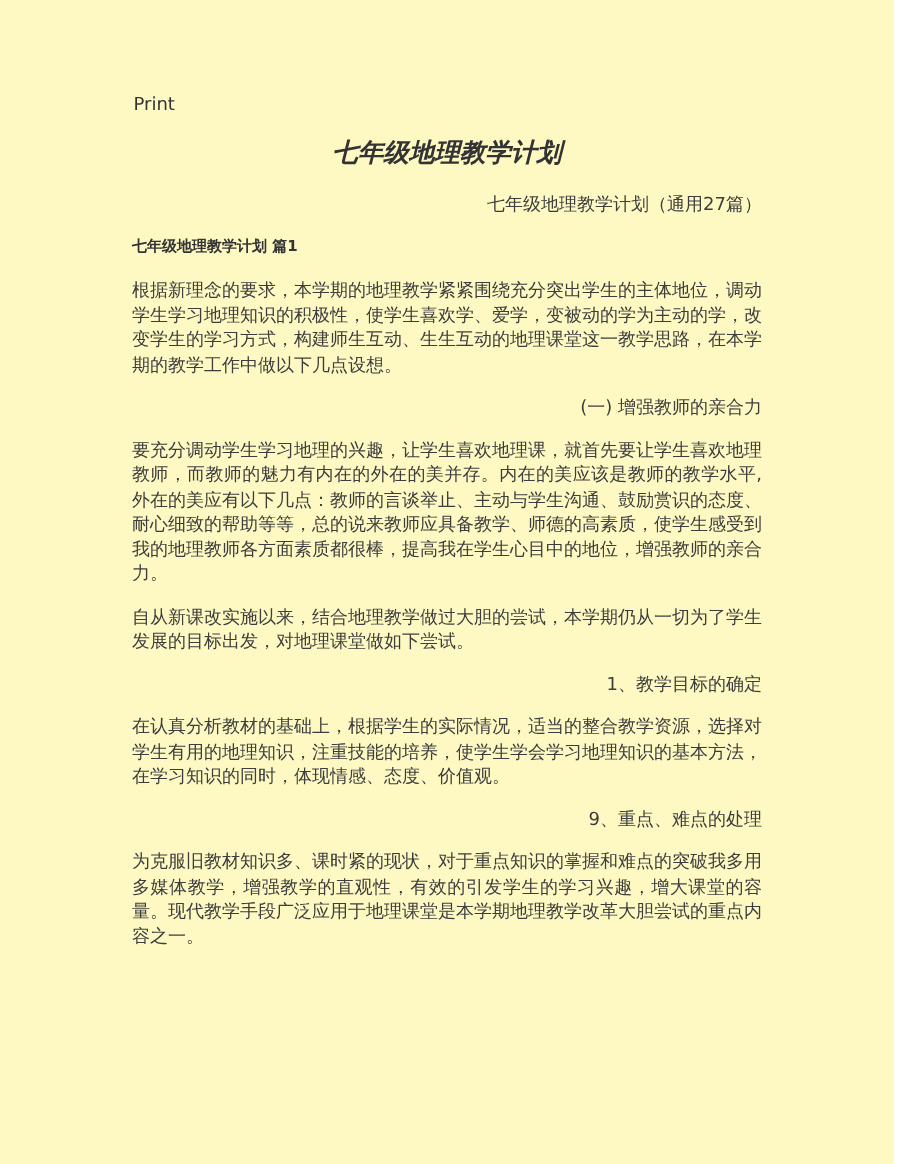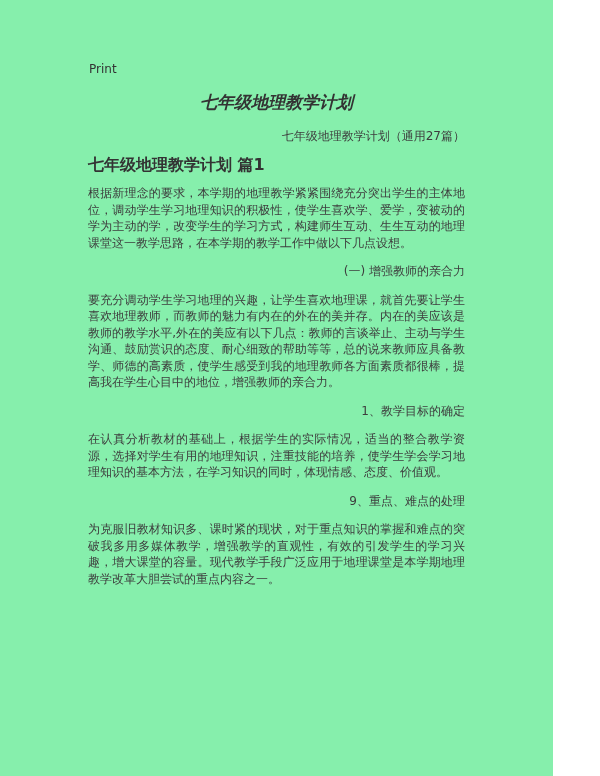--- a/index.html
+++ b/index.html
@@ -6,23 +6,23 @@
   html, body { margin: 0; padding: 0; }
   body {
     width: 600px;
     height: 776px;
     background: #ffffff;
     font-family: "DejaVu Sans", "Liberation Sans", sans-serif;
     color: #3d3d3d;
   }
   .page {
     position: relative;
-    width: 553px;
+    width: 596px;
     height: 776px;
-    background: #86efac;
+    background: #fef9c3;
     overflow: hidden;
   }
   .print-label {
     position: absolute;
     top: 62px;
     left: 89px;
     font-size: 12px;
     color: #333333;
     cursor: pointer;
     text-decoration: none;
@@ -44,21 +44,21 @@
   }
   .doc-subtitle {
     margin: 0 0 12px 0;
     font-size: 12px;
     line-height: 16.5px;
     color: #3d3d3d;
     text-align: right;
   }
   .block-heading {
     margin: 8px 0;
-    font-size: 16px;
+    font-size: 10px;
     font-weight: bold;
     color: #333333;
     line-height: 16.5px;
   }
   .block-sub {
     margin: 12px 0;
     font-size: 12px;
     font-weight: normal;
     line-height: 16.5px;
     color: #3d3d3d;
@@ -89,20 +89,21 @@
     <h2 class="block-heading">七年级地理教学计划 篇1</h2>
 
 
     <p class="block-para">根据新理念的要求，本学期的地理教学紧紧围绕充分突出学生的主体地位，调动学生学习地理知识的积极性，使学生喜欢学、爱学，变被动的学为主动的学，改变学生的学习方式，构建师生互动、生生互动的地理课堂这一教学思路，在本学期的教学工作中做以下几点设想。</p>
 
     <p class="block-sub">(一) 增强教师的亲合力</p>
 
     <p class="block-para">要充分调动学生学习地理的兴趣，让学生喜欢地理课，就首先要让学生喜欢地理教师，而教师的魅力有内在的外在的美并存。内在的美应该是教师的教学水平,外在的美应有以下几点：教师的言谈举止、主动与学生沟通、鼓励赏识的态度、耐心细致的帮助等等，总的说来教师应具备教学、师德的高素质，使学生感受到我的地理教师各方面素质都很棒，提高我在学生心目中的地位，增强教师的亲合力。</p>
 
 
+    <p class="block-para">自从新课改实施以来，结合地理教学做过大胆的尝试，本学期仍从一切为了学生发展的目标出发，对地理课堂做如下尝试。</p>
 
     <p class="block-sub">1、教学目标的确定</p>
 
     <p class="block-para">在认真分析教材的基础上，根据学生的实际情况，适当的整合教学资源，选择对学生有用的地理知识，注重技能的培养，使学生学会学习地理知识的基本方法，在学习知识的同时，体现情感、态度、价值观。</p>
 
     <p class="block-sub">9、重点、难点的处理</p>
 
     <p class="block-para">为克服旧教材知识多、课时紧的现状，对于重点知识的掌握和难点的突破我多用多媒体教学，增强教学的直观性，有效的引发学生的学习兴趣，增大课堂的容量。现代教学手段广泛应用于地理课堂是本学期地理教学改革大胆尝试的重点内容之一。</p>
 
   </div>

